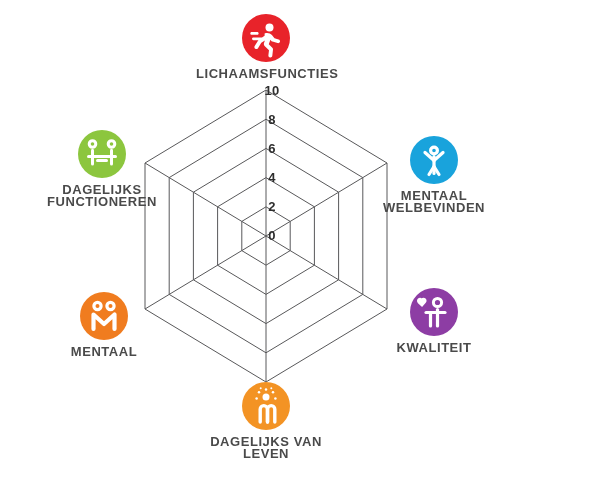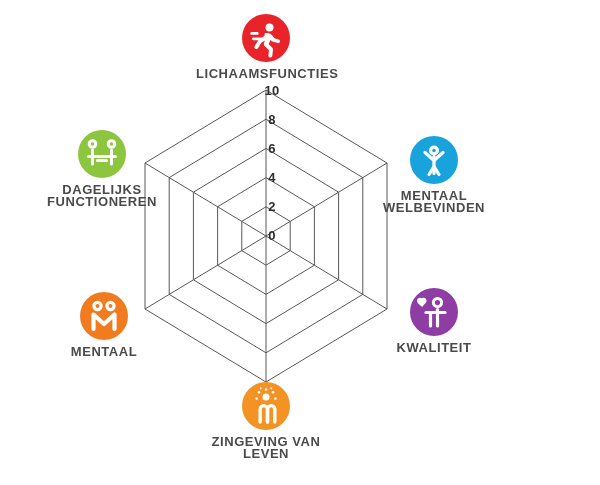--- a/index.html
+++ b/index.html
@@ -164,21 +164,21 @@
           <circle cx="14.6" cy="16.6" r="1.25"></circle>
           <circle cx="29.3" cy="6.2" r="1"></circle>
           <circle cx="18.7" cy="6.2" r="1"></circle>
         </g>
         <g fill="none" stroke="#ffffff" stroke-width="3.4" stroke-linecap="round">
           <path d="M18.2 40V27.2a3.6 3.6 0 0 1 7.2 0V40"></path>
           <path d="M25.6 40V27.2a3.6 3.6 0 0 1 7.2 0V40"></path>
         </g>
       </svg>
     </span>
-    <div class="caption">ZINGEVING VAN LEVEN</div>
+    <div class="caption">DAGELIJKS VAN LEVEN</div>
   </div>
 
   <div class="node" id="node-meedoen">
     <span class="badge" style="background:#f07c1f">
       <svg viewBox="0 0 48 48" aria-hidden="true">
         <g fill="none" stroke="#ffffff" stroke-width="3.2">
           <circle cx="17.5" cy="14" r="3.6"></circle>
           <circle cx="30.5" cy="14" r="3.6"></circle>
         </g>
         <g fill="none" stroke="#ffffff" stroke-width="4.2" stroke-linecap="round" stroke-linejoin="round">

